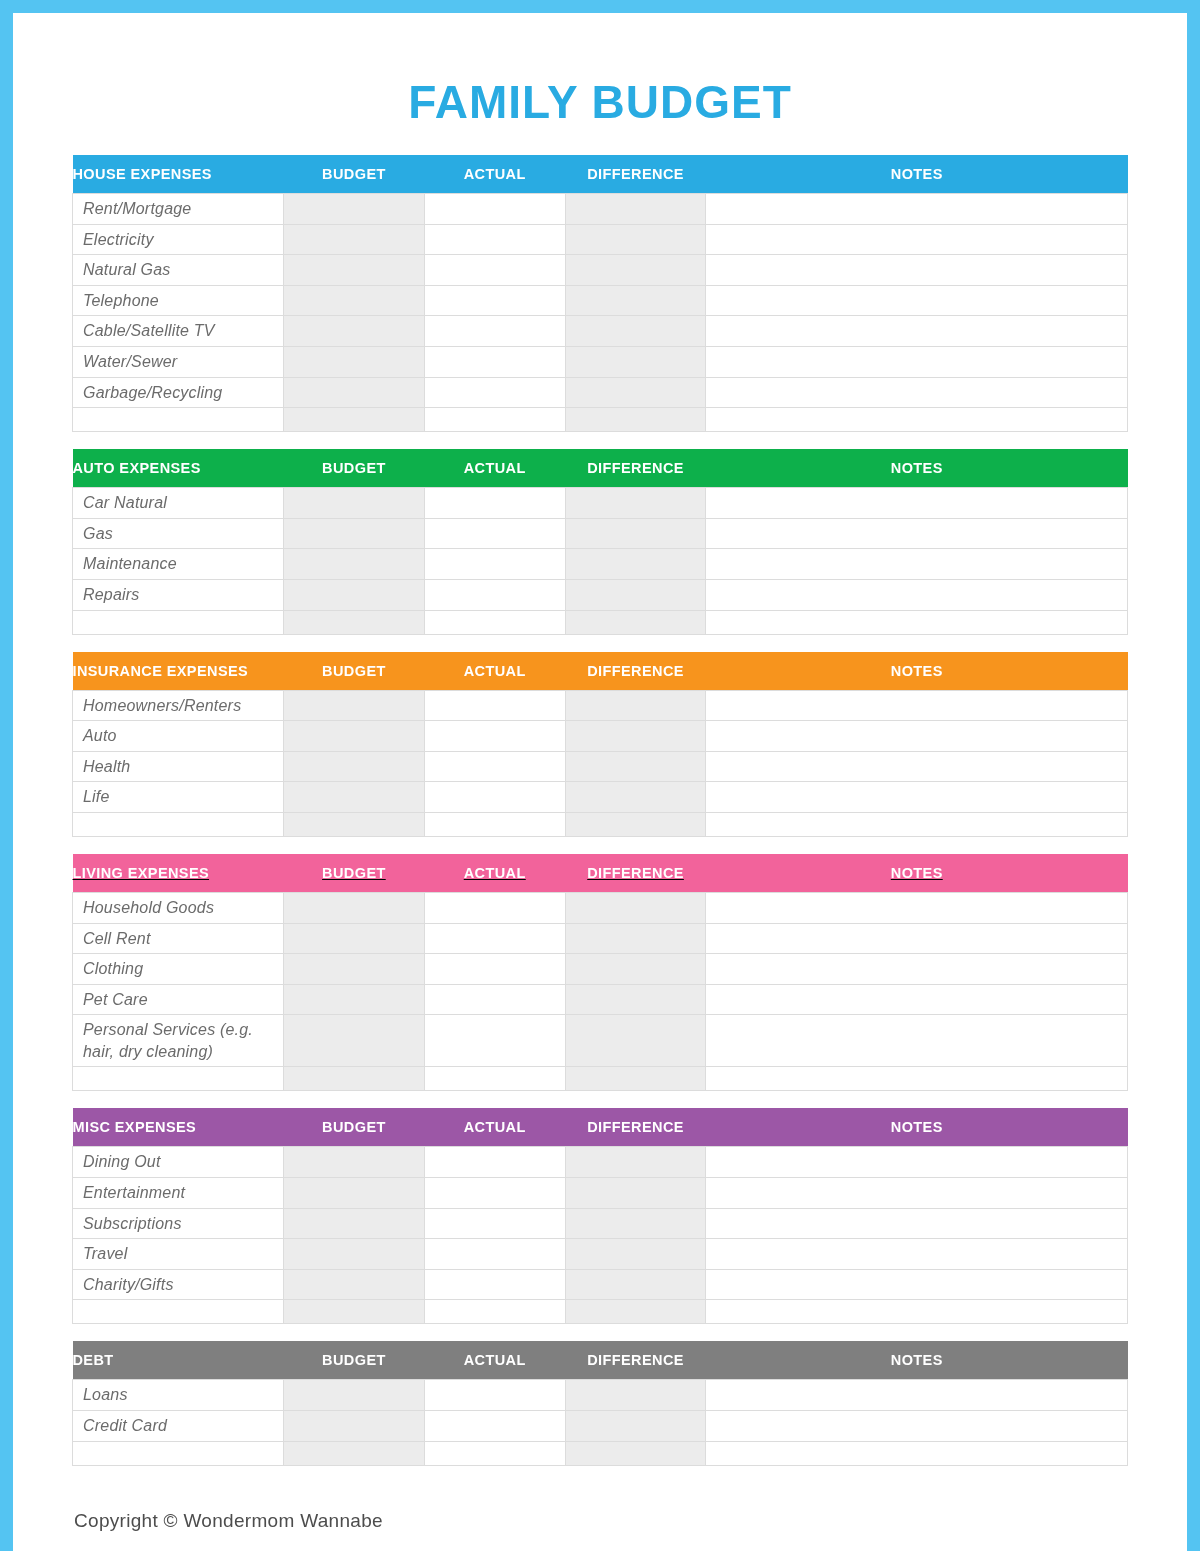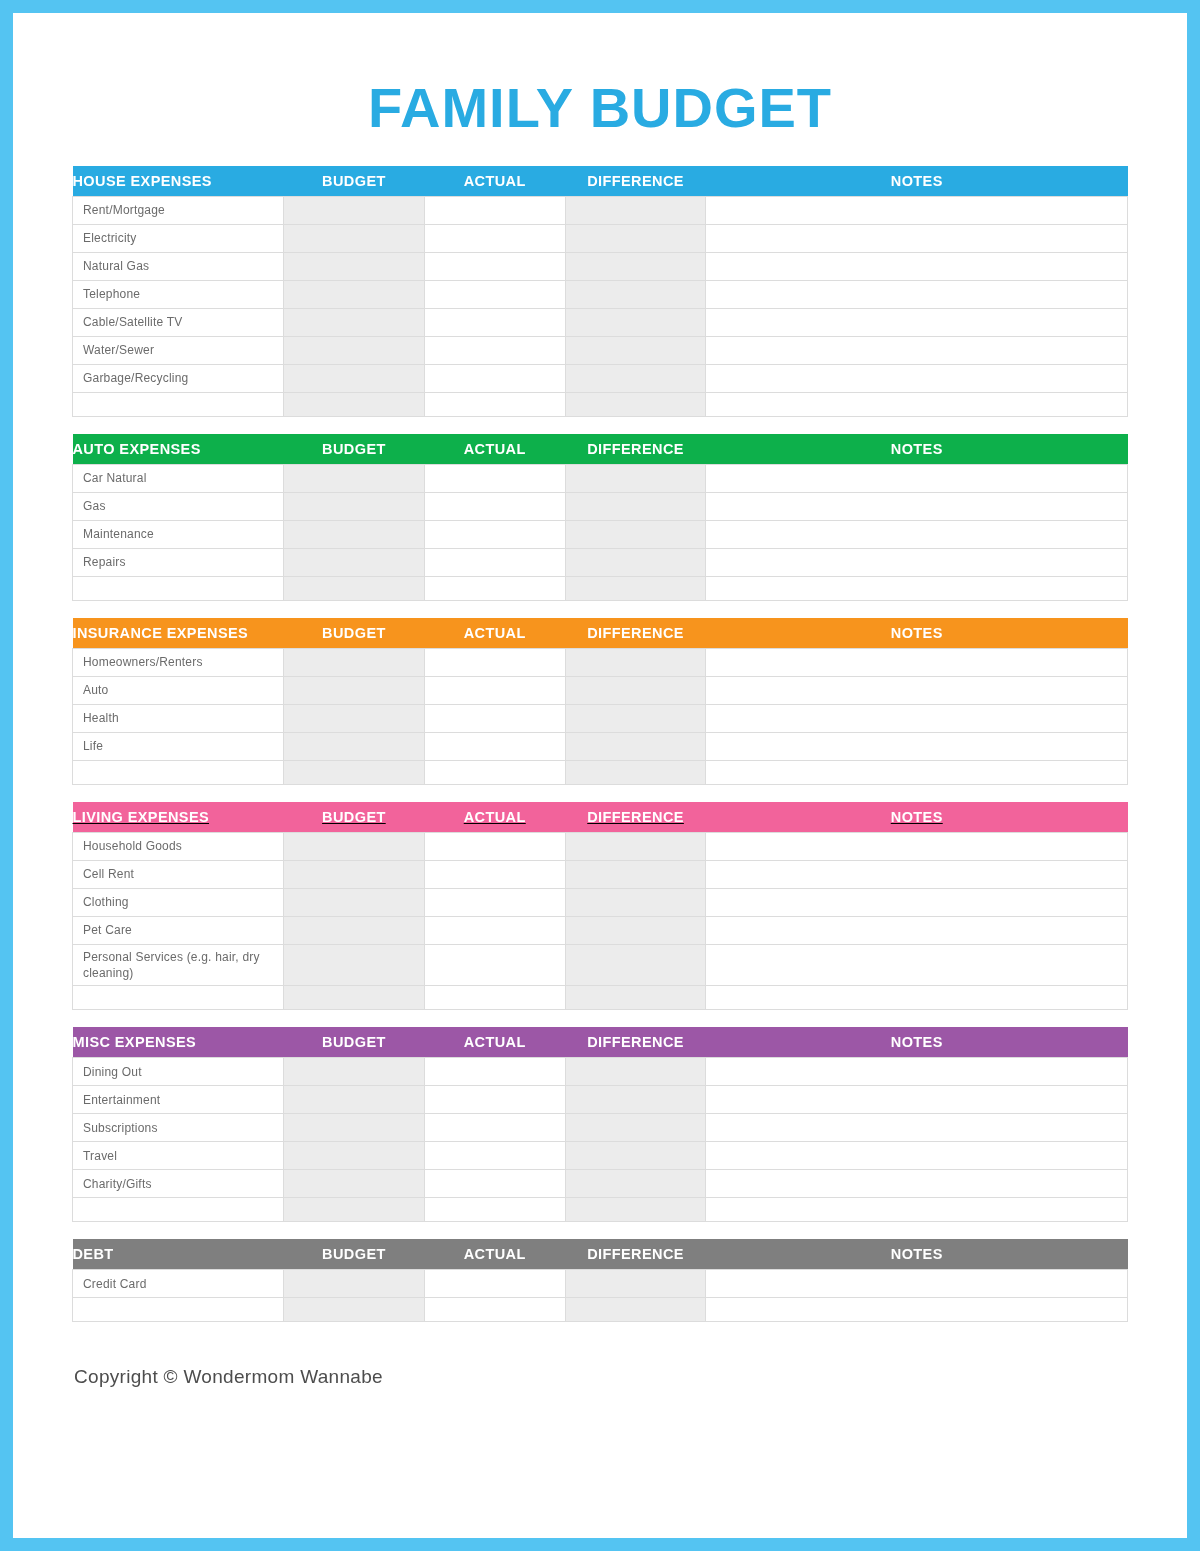--- a/index.html
+++ b/index.html
@@ -12,35 +12,35 @@
     width: 1200px;
     min-height: 1551px;
     box-sizing: border-box;
     border: 13px solid var(--border-blue, #54C4F2);
     padding: 60px 59px 40px 59px;
     background: #ffffff;
   }
   .page-title {
     margin: 2px 0 26px 0;
     text-align: center;
-    font-size: 56px;
+    font-size: 46px;
     font-weight: 700;
     letter-spacing: 1px;
     color: var(--title-blue, #29ABE2);
   }
   table.budget-table {
     width: 100%;
     border-collapse: collapse;
     table-layout: fixed;
     margin-bottom: 17px;
   }
   table.budget-table thead th {
     color: #ffffff;
     font-weight: 700;
-    height: 30px;
+    height: 38px;
     padding: 0;
     font-size: 14.5px;
     letter-spacing: 0.4px;
     margin-left: 12px;
   }
   th.sec-label {
     text-align: left;
     padding-left: 12px;
     font-size: 15px;
   }
@@ -49,23 +49,24 @@
   }
   tbody td {
     border: 1px solid #dcdcdc;
     height: 28px;
     padding: 0;
     box-sizing: border-box;
   }
   td.label-cell {
     padding: 4px 10px;
     color: #6b6b6b;
-    font-size: 12px;
+    font-size: 16px;
     letter-spacing: 0.2px;
     line-height: 1.35;
+    font-style: italic;
   }
   td.shade-cell {
     background: var(--cell-shade, #ececec);
   }
   tr.empty-row td {
     height: 24px;
   }
   .footer {
     margin-top: 44px;
     padding-left: 2px;
@@ -407,20 +408,27 @@
       <tr class="head-row" style="background: rgb(127, 127, 127);">
         <th class="sec-label">DEBT</th>
         <th class="col-head">BUDGET</th>
         <th class="col-head">ACTUAL</th>
         <th class="col-head">DIFFERENCE</th>
         <th class="col-head">NOTES</th>
       </tr>
     </thead>
     <tbody>
           <tr>
+            <td class="label-cell">Loans</td>
+            <td class="shade-cell"></td>
+            <td></td>
+            <td class="shade-cell"></td>
+            <td></td>
+          </tr>
+          <tr>
             <td class="label-cell">Credit Card</td>
             <td class="shade-cell"></td>
             <td></td>
             <td class="shade-cell"></td>
             <td></td>
           </tr>
           <tr class="empty-row">
             <td class="label-cell"></td>
             <td class="shade-cell"></td>
             <td></td>

